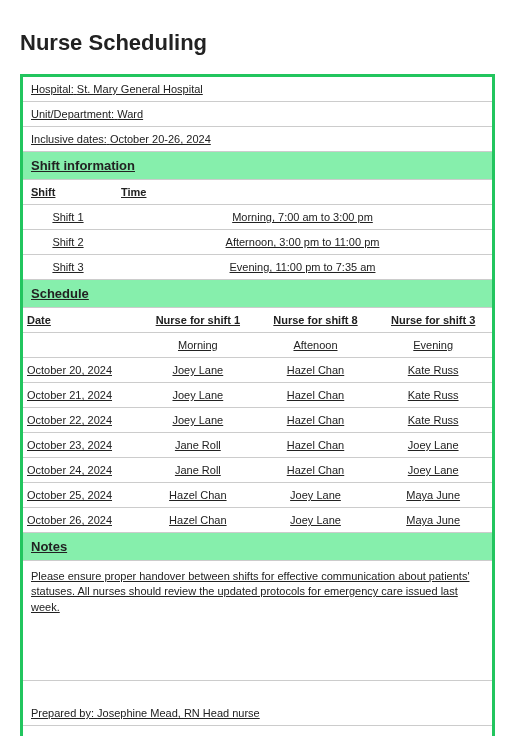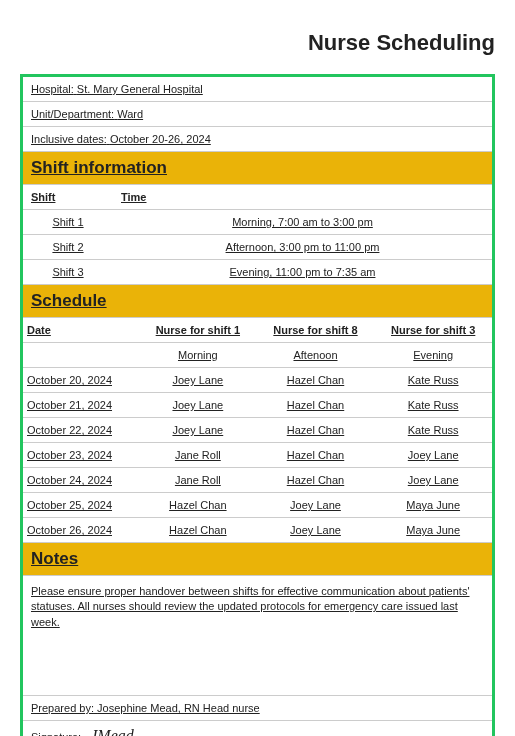--- a/index.html
+++ b/index.html
@@ -6,43 +6,43 @@
   body {
     margin: 0;
     padding: 20px;
     font-family: Arial, sans-serif;
     background: #fff;
     width: 515px;
     color: #222;
     font-size: 11px;
   }
   h1 {
-    text-align: right;
+    text-align: left;
     font-size: 22px;
     font-weight: bold;
     margin: 10px 0 18px 0;
   }
   .outer {
     border: 3px solid #22c55e;
     text-decoration: underline;
   }
   .row {
     border-bottom: 1px solid #ccc;
     padding: 6px 8px;
     font-size: 11px;
   }
   .row:last-child { border-bottom: none; }
   .label { display: inline; }
   .value { display: inline; }
   .section-header {
-    background: #eab308;
-    font-weight: bold;
-    padding: 6px 8px;
-    border-bottom: 1px solid #ccc;
-    font-size: 17px;
+    background: #86efac;
+    font-weight: bold;
+    padding: 6px 8px;
+    border-bottom: 1px solid #ccc;
+    font-size: 13px;
   }
   table {
     width: 100%;
     border-collapse: collapse;
   }
   table.shift-info th, table.shift-info td {
     border-bottom: 1px solid #ccc;
     padding: 6px 8px;
     font-size: 11px;
     text-align: left;
@@ -74,20 +74,21 @@
     padding: 8px;
     min-height: 120px;
     font-size: 11px;
     line-height: 1.4;
     border-bottom: 1px solid #ccc;
   }
   .sig-row {
     padding: 6px 8px;
     font-size: 11px;
     border-bottom: 1px solid #ccc;
+    margin-top: 20px;
   }
   .sig-row:last-child { border-bottom: none; }
   .signature {
     font-family: 'Brush Script MT', cursive;
     font-size: 16px;
     font-style: italic;
     margin-left: 6px;
   }
 </style>
 </head>

